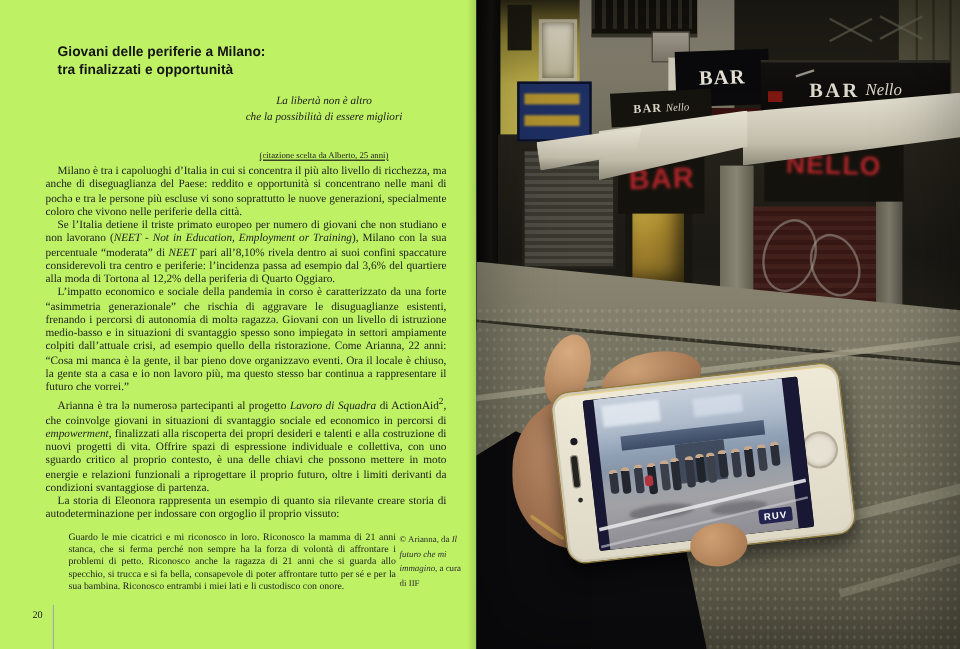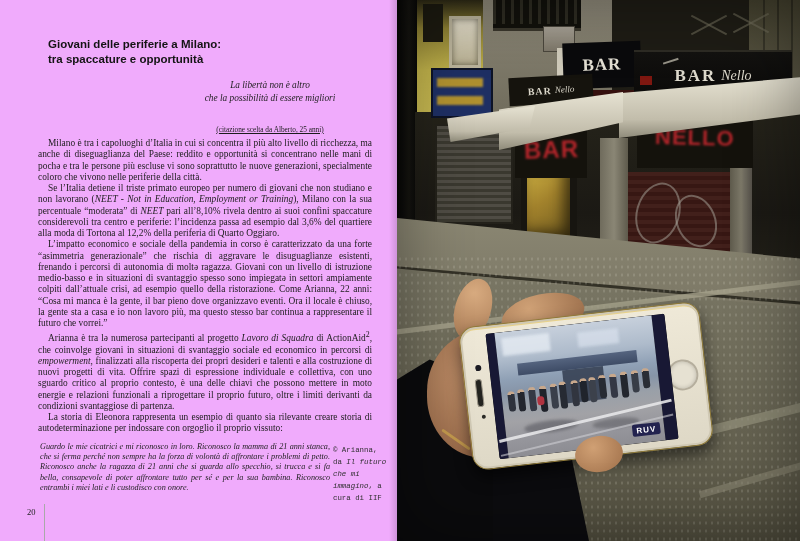--- a/index.html
+++ b/index.html
@@ -1,36 +1,36 @@
 <!DOCTYPE html>
 <html lang="it"><head>
 <meta charset="utf-8">
 <style>
   html,body{margin:0;padding:0;background:#e9e9e9;}
   .spread{position:relative;width:800px;height:541px;background:#fcfcfa;overflow:hidden;
           font-family:"Liberation Serif","DejaVu Serif",serif;color:#1c1c1c;}
 
   
-  .left-page{position:absolute;left:0;top:0;width:397px;height:541px;background:#f0abfc;}
+  .left-page{position:absolute;left:0;top:0;width:397px;height:541px;background:#bef264;}
   .title{position:absolute;left:48px;top:37px;margin:0;
          font-family:"Liberation Sans","DejaVu Sans",sans-serif;
          font-size:11.5px;line-height:14.5px;font-weight:bold;color:#141414;}
   .title span{display:block;}
   .epigraph{position:absolute;left:160px;top:79px;width:220px;text-align:center;
             font-style:italic;font-size:9.3px;line-height:13px;}
   .epigraph-author{position:absolute;left:160px;top:113px;width:220px;text-align:center;font-size:8.2px;}
   .epigraph-note{position:absolute;left:160px;top:125px;width:220px;text-align:center;font-size:7.3px;text-decoration:underline;}
   .body-text{position:absolute;left:38px;top:138px;width:334px;
              font-size:9.4px;line-height:11.25px;text-align:justify;
              -webkit-hyphens:auto;hyphens:auto;}
   .body-text p{margin:0;text-indent:10px;}
-  .quote-block{margin-top:7px;margin-left:2px;margin-right:42px;
-               font-size:8.2px;line-height:10.3px;text-indent:0;text-align:justify;font-style:italic;}
+  .quote-block{margin-top:7px;margin-left:19px;margin-right:42px;
+               font-size:8.2px;line-height:10.3px;text-indent:0;text-align:justify;}
   .photo-caption{position:absolute;left:333px;top:444px;width:57px;
-                 font-family:Liberation Mono, monospace;
+                 font-family:Liberation Serif, serif;
                  font-size:7.4px;line-height:12px;color:#2e2e2e;}
   .footer-pagenum{position:absolute;left:27px;top:507px;font-size:8.5px;color:#222;}
   .footer-rule{position:absolute;left:44px;top:504px;width:1px;height:37px;background:#a9a9a9;}
   .gutter{position:absolute;left:389px;top:0;width:8px;height:541px;
           background:linear-gradient(90deg,rgba(0,0,0,0),rgba(0,0,0,.14));}
 
   
   .photo{position:absolute;left:397px;top:0;width:403px;height:541px;overflow:hidden;background:#1b1a14;}
   .photo *{position:absolute;}
   .ph-bg{inset:0;background:linear-gradient(180deg,#191813 0%,#23211a 16%,#37352a 32%,
@@ -155,21 +155,21 @@
   .vignette{inset:0;box-shadow:inset 0 0 70px rgba(0,0,0,.4);pointer-events:none;}
 </style>
 </head>
 <body>
 
 <div class="spread">
 
   <div class="left-page">
     <h1 class="title">
       <span>Giovani delle periferie a Milano:</span>
-      <span>tra spaccature e opportunità</span>
+      <span>tra finalizzati e opportunità</span>
     </h1>
 
     <div class="epigraph">
       <div>La libertà non è altro</div>
       <div>che la possibilità di essere migliori</div>
     </div>
     <div class="epigraph-note">(citazione scelta da Alberto, 25 anni)</div>
 
     <div class="body-text" lang="it">
       <p>Milano è tra i capoluoghi d’Italia in cui si concentra il più alto livello di ricchezza, ma anche di diseguaglianza del Paese: reddito e opportunità si concentrano nelle mani di pochə e tra le persone più escluse vi sono soprattutto le nuove generazioni, specialmente coloro che vivono nelle periferie della città.</p>

